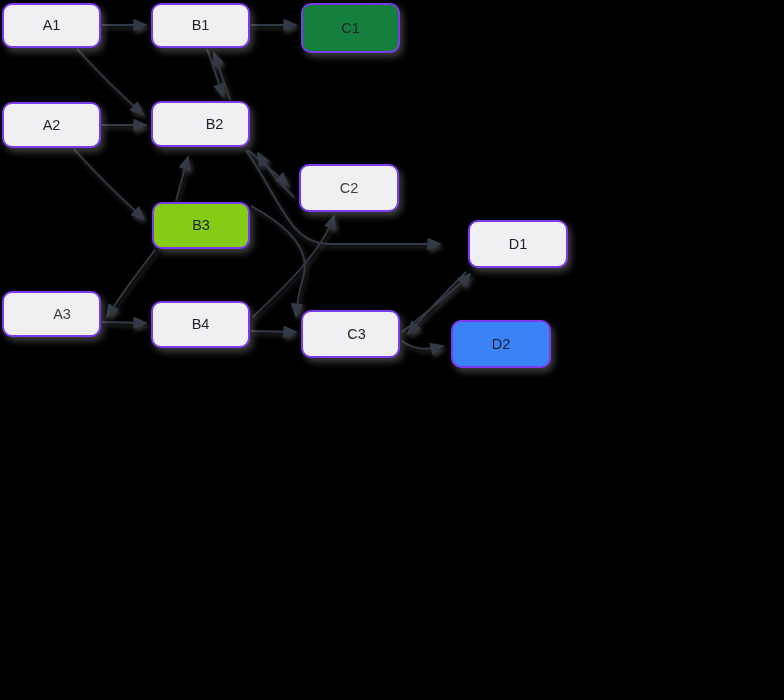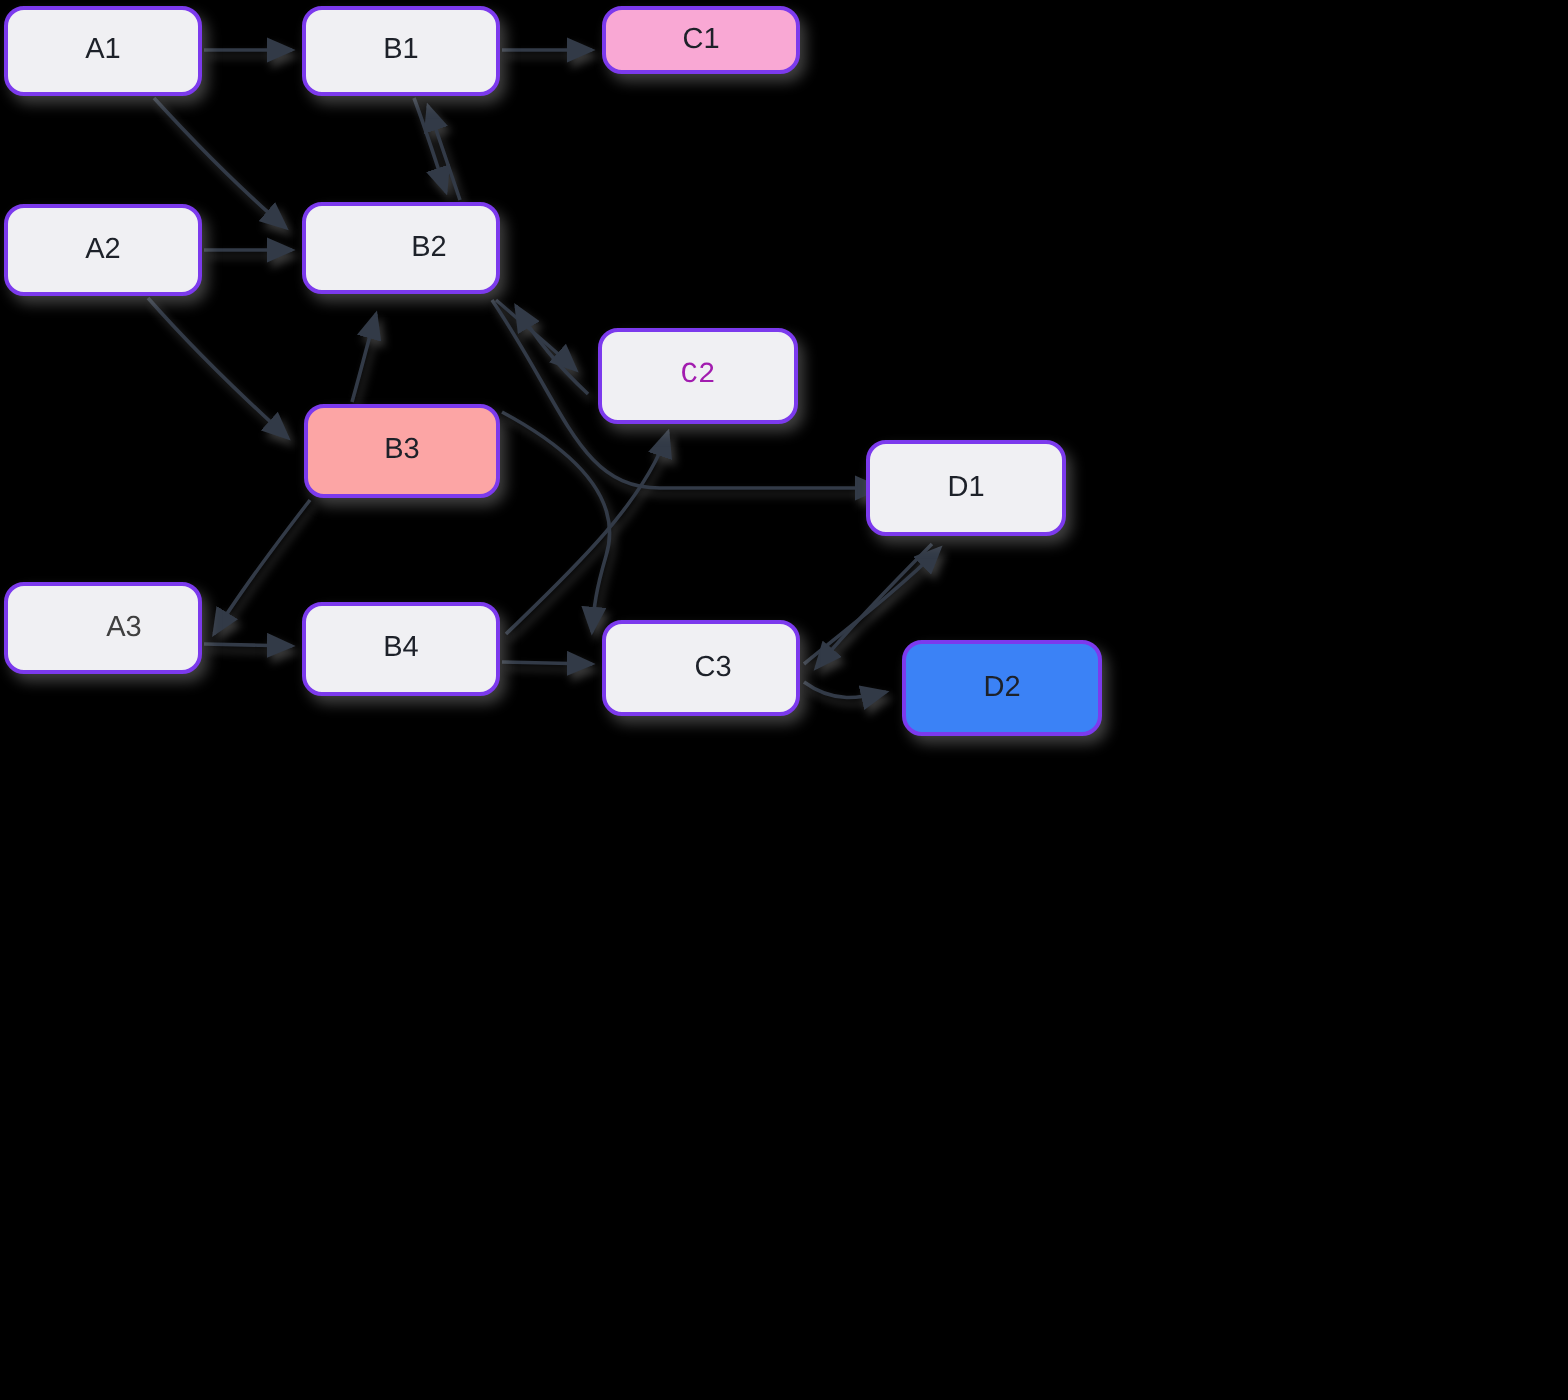--- a/index.html
+++ b/index.html
@@ -83,35 +83,35 @@
       </div>
       <div class="node" style="left: 2px; top: 291px; width: 99px; height: 46px; background: rgb(240, 240, 243); border-color: rgb(124, 58, 237);">
         <span class="label" style="color: #404040; margin-left: 21px;">A3</span>
       </div>
       <div class="node" style="left: 151px; top: 3px; width: 99px; height: 45px; background: rgb(240, 240, 243); border-color: rgb(124, 58, 237);">
         <span class="label" style="color: rgb(29, 33, 41);">B1</span>
       </div>
       <div class="node" style="left: 151px; top: 101px; width: 99px; height: 46px; background: rgb(240, 240, 243); border-color: rgb(124, 58, 237); padding-left: 28px;">
         <span class="label" style="color: rgb(29, 33, 41);">B2</span>
       </div>
-      <div class="node" style="left: 152px; top: 202px; width: 98px; height: 47px; background: #fca5a5; border-color: rgb(124, 58, 237);">
+      <div class="node" style="left: 152px; top: 202px; width: 98px; height: 47px; background: #84cc16; border-color: rgb(124, 58, 237);">
         <span class="label" style="color: rgb(29, 33, 41);">B3</span>
       </div>
       <div class="node" style="left: 151px; top: 301px; width: 99px; height: 47px; background: rgb(240, 240, 243); border-color: rgb(124, 58, 237);">
         <span class="label" style="color: rgb(29, 33, 41);">B4</span>
       </div>
-      <div class="node" style="left: 301px; top: 3px; width: 99px; height: 34px; background: #f9a8d4; border-color: rgb(124, 58, 237);">
+      <div class="node" style="left: 301px; top: 3px; width: 99px; height: 50px; background: #15803d; border-color: rgb(124, 58, 237);">
         <span class="label" style="color: rgb(29, 33, 41);">C1</span>
       </div>
       <div class="node" style="left: 299px; top: 164px; width: 100px; height: 48px; background: rgb(240, 240, 243); border-color: rgb(124, 58, 237);">
-        <span class="label" style="color: #a21caf; font-family: Liberation Mono, monospace;">C2</span>
+        <span class="label" style="color: #404040;">C2</span>
       </div>
       <div class="node" style="left: 301px; top: 310px; width: 99px; height: 48px; background: rgb(240, 240, 243); border-color: rgb(124, 58, 237);">
         <span class="label" style="color: rgb(29, 33, 41); margin-left: 12px;">C3</span>
       </div>
-      <div class="node" style="left: 433px; top: 220px; width: 100px; height: 48px; background: rgb(240, 240, 243); border-color: rgb(124, 58, 237); align-items: center;">
+      <div class="node" style="left: 468px; top: 220px; width: 100px; height: 48px; background: rgb(240, 240, 243); border-color: rgb(124, 58, 237); align-items: center;">
         <span class="label" style="color: rgb(29, 33, 41);">D1</span>
       </div>
       <div class="node" style="left: 451px; top: 320px; width: 100px; height: 48px; background: #3b82f6; border-color: rgb(124, 58, 237);">
         <span class="label" style="color: rgb(29, 33, 41);">D2</span>
       </div>
     </div>
 </div>
 
 </body></html>

